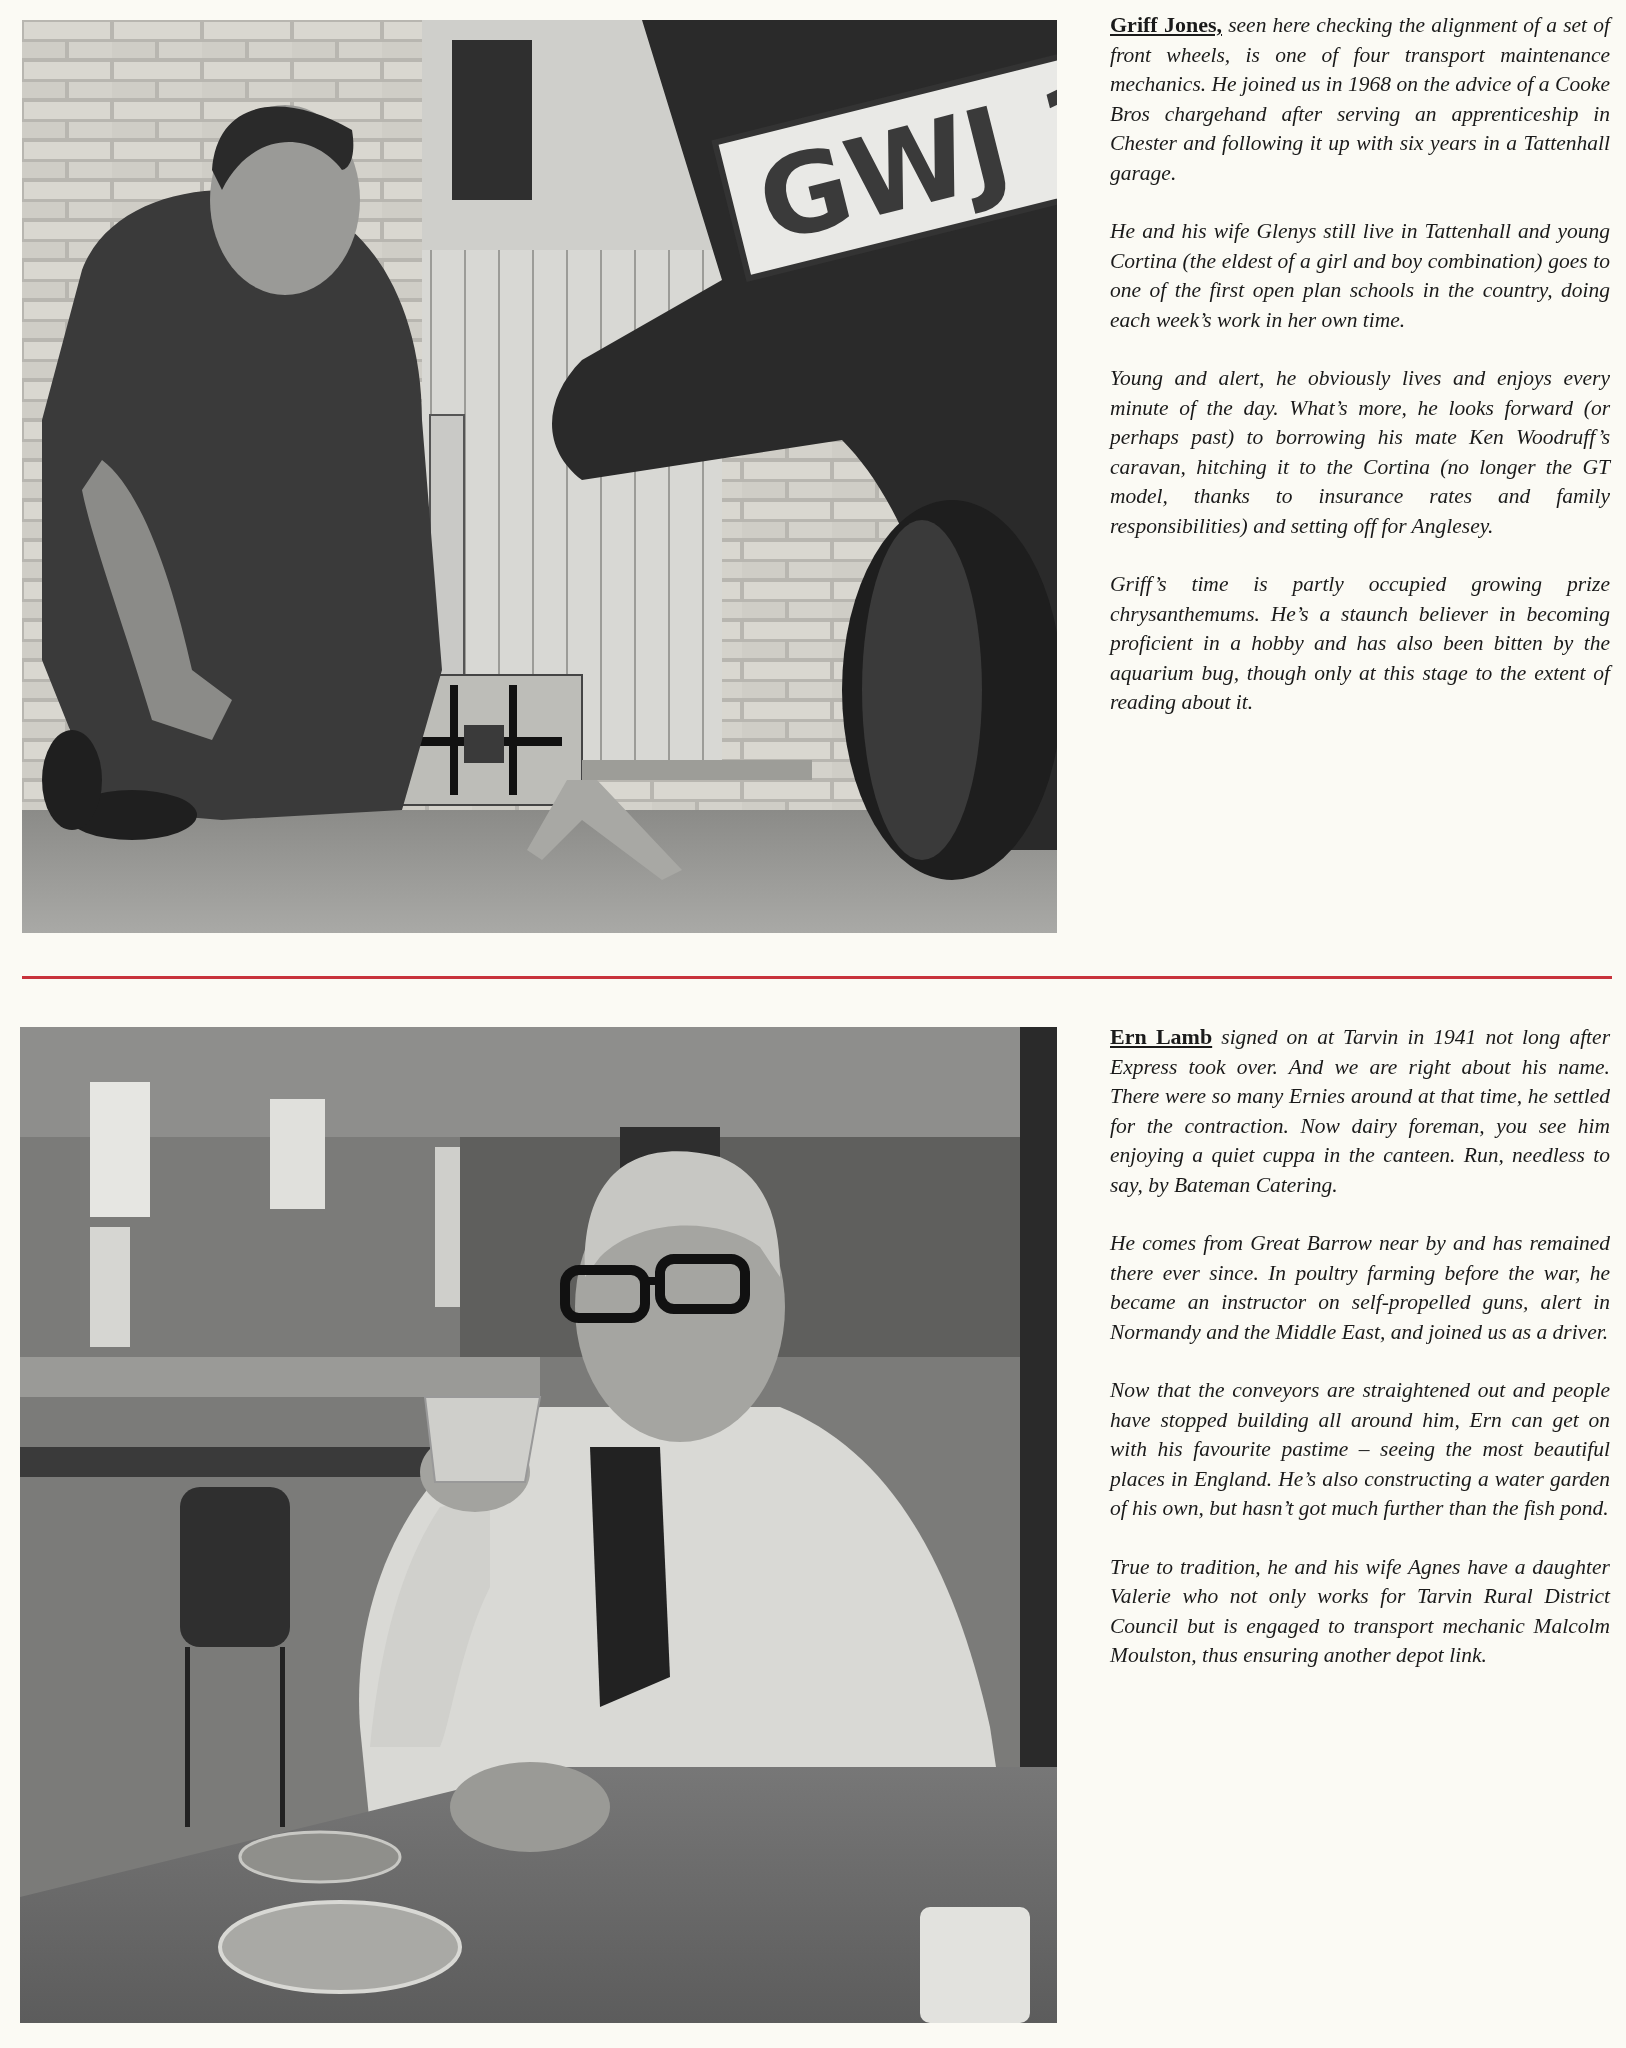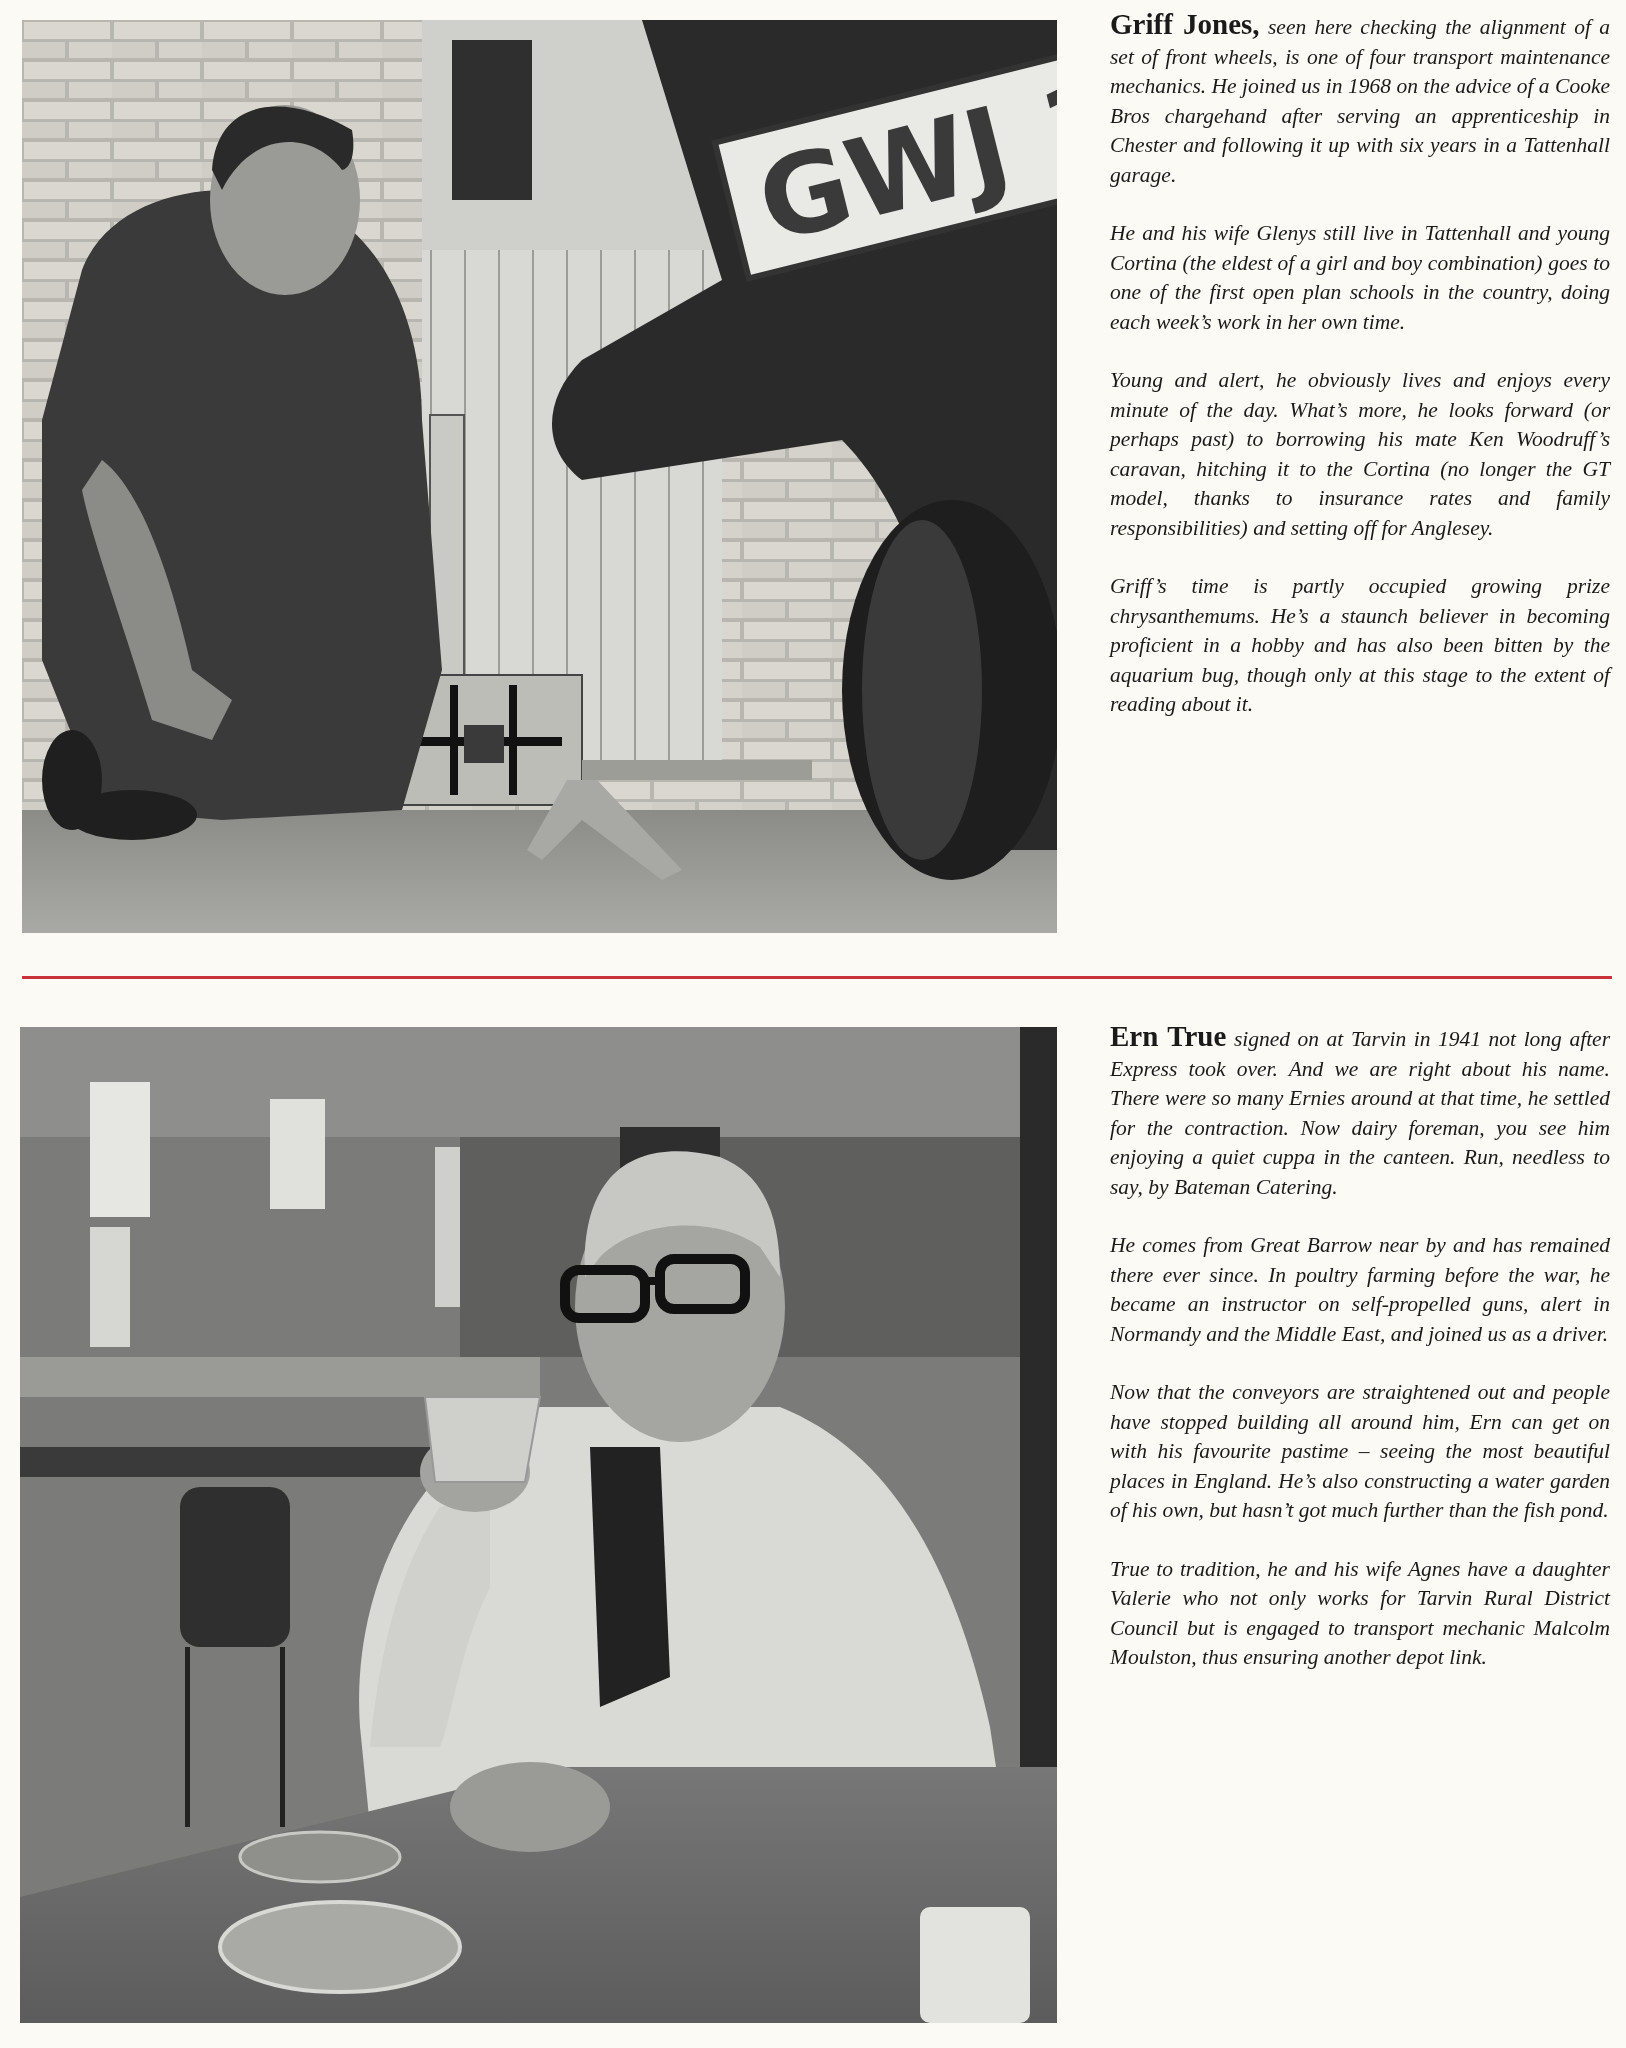--- a/index.html
+++ b/index.html
@@ -23,21 +23,21 @@
   .text-col {
     position: absolute; left: 1110px; width: 500px;
     font-family: "Liberation Serif", "DejaVu Serif", serif;
     font-size: 21.5px; line-height: 29.5px;
     text-align: justify;
     hyphens: auto;
   }
   #text-top { top: 10px; }
   #text-bottom { top: 1022px; }
   .text-col p { margin: 0 0 29px 0; font-style: italic; }
-  .text-col .name { font-style: normal; font-weight: bold; font-size: 29px; }
+  .text-col .name { font-style: normal; font-weight: bold; font-size: 22px; text-decoration: underline; }
   .end-mark {
     display: inline-block; width: 16px; height: 16px; background: #111;
     vertical-align: -1px; margin-left: 6px;
   }
 </style>
 </head>
 <body>
 
 <div class="photo" id="photo-top">
   <svg viewBox="0 0 1035 913" preserveAspectRatio="none">
@@ -156,17 +156,17 @@
     <ellipse cx="510" cy="780" rx="80" ry="45" fill="#9a9a96"></ellipse>
 
     <ellipse cx="320" cy="920" rx="120" ry="45" fill="#a9a9a5" stroke="#d8d8d4" stroke-width="4"></ellipse>
     <ellipse cx="300" cy="830" rx="80" ry="25" fill="#8f8f8b" stroke="#c8c8c4" stroke-width="3"></ellipse>
 
     <rect x="900" y="880" width="110" height="116" rx="10" fill="#e2e2de"></rect>
   </svg>
 </div>
 
 <div class="text-col" id="text-bottom">
-  <p><span class="name">Ern True</span> <span>signed on at Tarvin in 1941 not long after Express took over. And we are right about his name. There were so many Ernies around at that time, he settled for the contraction. Now dairy foreman, you see him enjoying a quiet cuppa in the canteen. Run, needless to say, by Bateman Catering.</span></p>
+  <p><span class="name">Ern Lamb</span> <span>signed on at Tarvin in 1941 not long after Express took over. And we are right about his name. There were so many Ernies around at that time, he settled for the contraction. Now dairy foreman, you see him enjoying a quiet cuppa in the canteen. Run, needless to say, by Bateman Catering.</span></p>
   <p>He comes from Great Barrow near by and has remained there ever since. In poultry farming before the war, he became an instructor on self-propelled guns, alert in Normandy and the Middle East, and joined us as a driver.</p>
   <p>Now that the conveyors are straightened out and people have stopped building all around him, Ern can get on with his favourite pastime – seeing the most beautiful places in England. He’s also constructing a water garden of his own, but hasn’t got much further than the fish pond.</p>
   <p>True to tradition, he and his wife Agnes have a daughter Valerie who not only works for Tarvin Rural District Council but is engaged to transport mechanic Malcolm Moulston, thus ensuring another depot link.</p>
 </div>
 
 </body></html>

